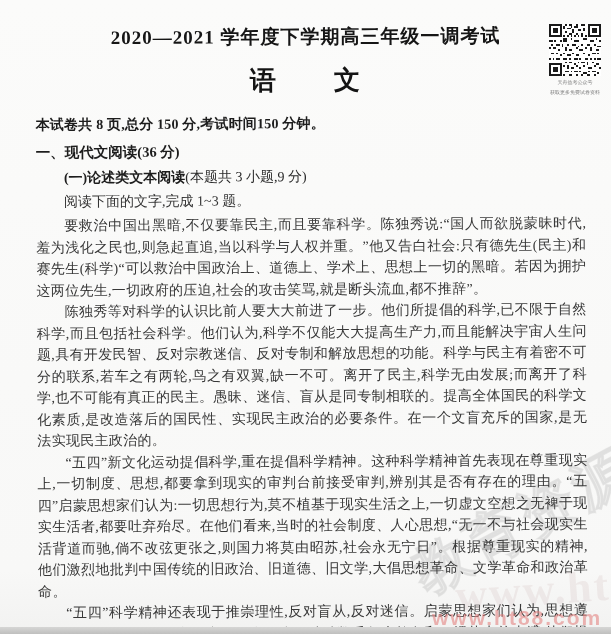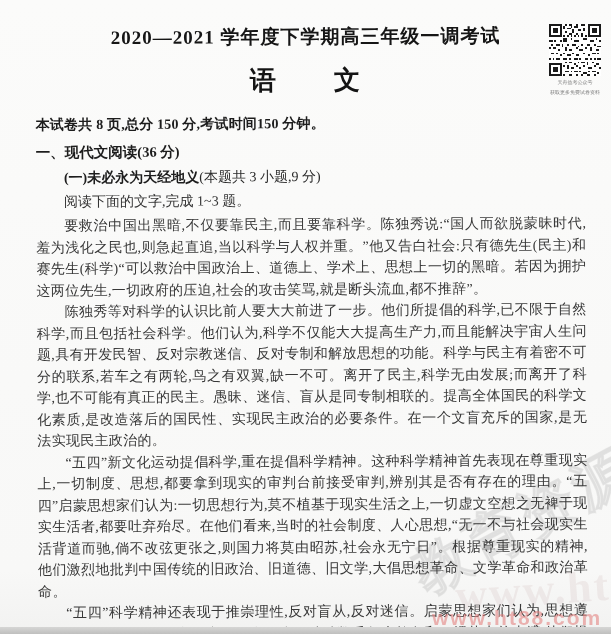--- a/index.html
+++ b/index.html
@@ -108,21 +108,21 @@
 
     <div class="exam-title">2020—2021 学年度下学期高三年级一调考试</div>
 
     <div class="subject-title">语　　文</div>
 
     <div class="exam-info">本试卷共 8 页,总分 150 分,考试时间150 分钟。</div>
 
     <div class="section-heading">一、现代文阅读(36 分)</div>
 
     <div class="subsection-heading">
-      <span class="b">(一)未必永为天经地义</span><span>(本题共 3 小题,9 分)</span>
+      <span class="b">(一)论述类文本阅读</span><span>(本题共 3 小题,9 分)</span>
     </div>
 
     <div class="reading-instruction">阅读下面的文字,完成 1~3 题。</div>
 
     <div class="passage">
       <p>要救治中国出黑暗,不仅要靠民主,而且要靠科学。陈独秀说:“国人而欲脱蒙昧时代,羞为浅化之民也,则急起直追,当以科学与人权并重。”他又告白社会:只有德先生(民主)和赛先生(科学)“可以救治中国政治上、道德上、学术上、思想上一切的黑暗。若因为拥护这两位先生,一切政府的压迫,社会的攻击笑骂,就是断头流血,都不推辞”。</p>
       <p>陈独秀等对科学的认识比前人要大大前进了一步。他们所提倡的科学,已不限于自然科学,而且包括社会科学。他们认为,科学不仅能大大提高生产力,而且能解决宇宙人生问题,具有开发民智、反对宗教迷信、反对专制和解放思想的功能。科学与民主有着密不可分的联系,若车之有两轮,鸟之有双翼,缺一不可。离开了民主,科学无由发展;而离开了科学,也不可能有真正的民主。愚昧、迷信、盲从是同专制相联的。提高全体国民的科学文化素质,是改造落后的国民性、实现民主政治的必要条件。在一个文盲充斥的国家,是无法实现民主政治的。</p>
       <p>“五四”新文化运动提倡科学,重在提倡科学精神。这种科学精神首先表现在尊重现实上,一切制度、思想,都要拿到现实的审判台前接受审判,辨别其是否有存在的理由。“五四”启蒙思想家们认为:一切思想行为,莫不植基于现实生活之上,一切虚文空想之无裨于现实生活者,都要吐弃殆尽。在他们看来,当时的社会制度、人心思想,“无一不与社会现实生活背道而驰,倘不改弦更张之,则国力将莫由昭苏,社会永无宁日”。根据尊重现实的精神,他们激烈地批判中国传统的旧政治、旧道德、旧文学,大倡思想革命、文学革命和政治革命。</p>
       <p>“五四”科学精神还表现于推崇理性,反对盲从,反对迷信。启蒙思想家们认为,思想遵循理性,迷信可斩,无知妄作之风可息。为了冲破数千年来教条和习惯势力的束缚,他们提倡尼采的“重新估价一切”和赫胥黎的“拿证据来”,宣传批判精神。李大钊说:古来之天经地义,未必永为天经地义,而邪说淫辞,则又未必果为邪说淫辞,真理正义且或在邪说淫辞之中。胡适认为,“五四”时期的新思潮无论怎样不一致,但有一点是共同的,即评判的态度。凡事都要分一个好与不</p>
     </div>

